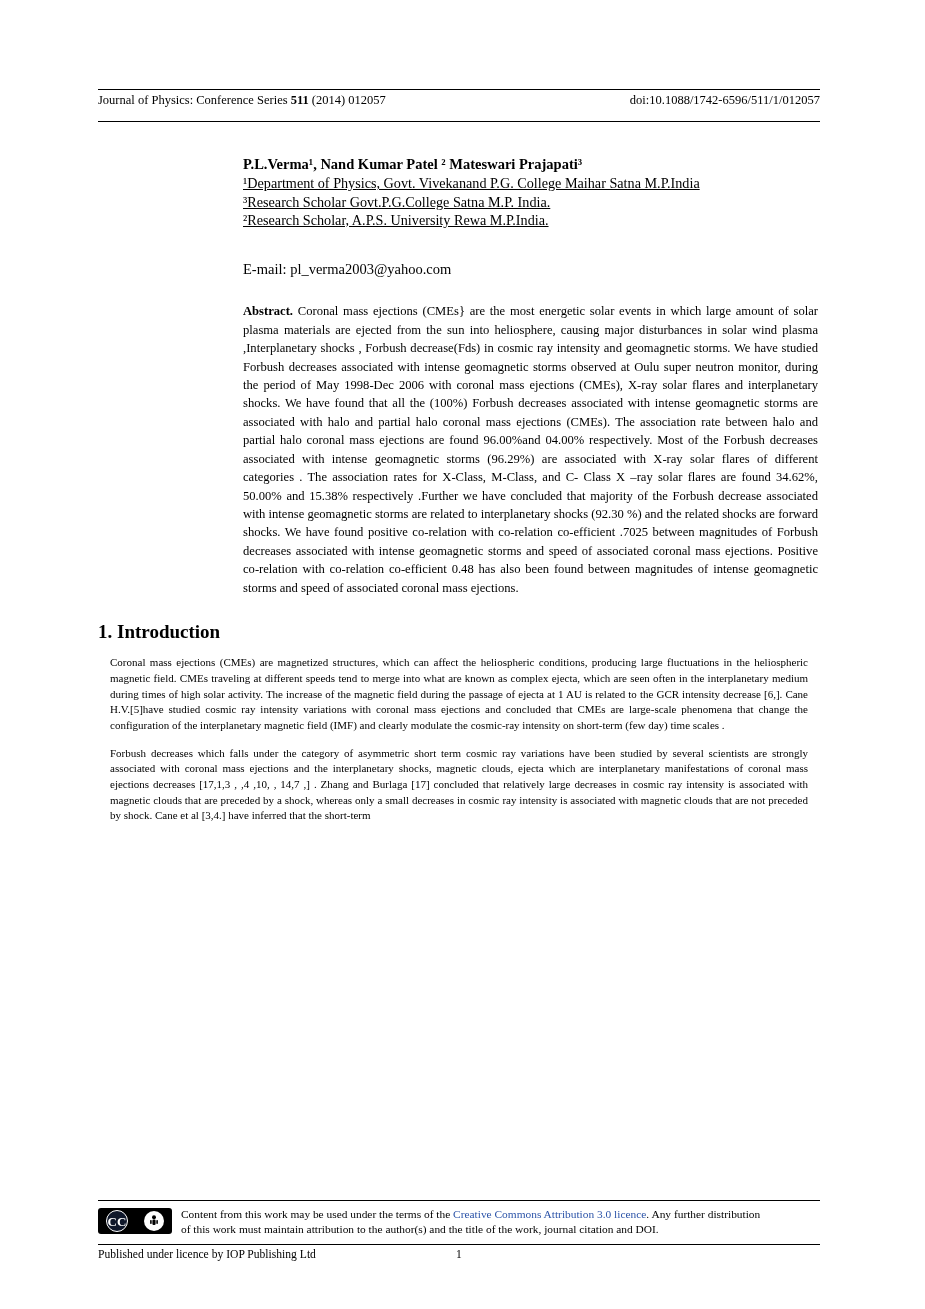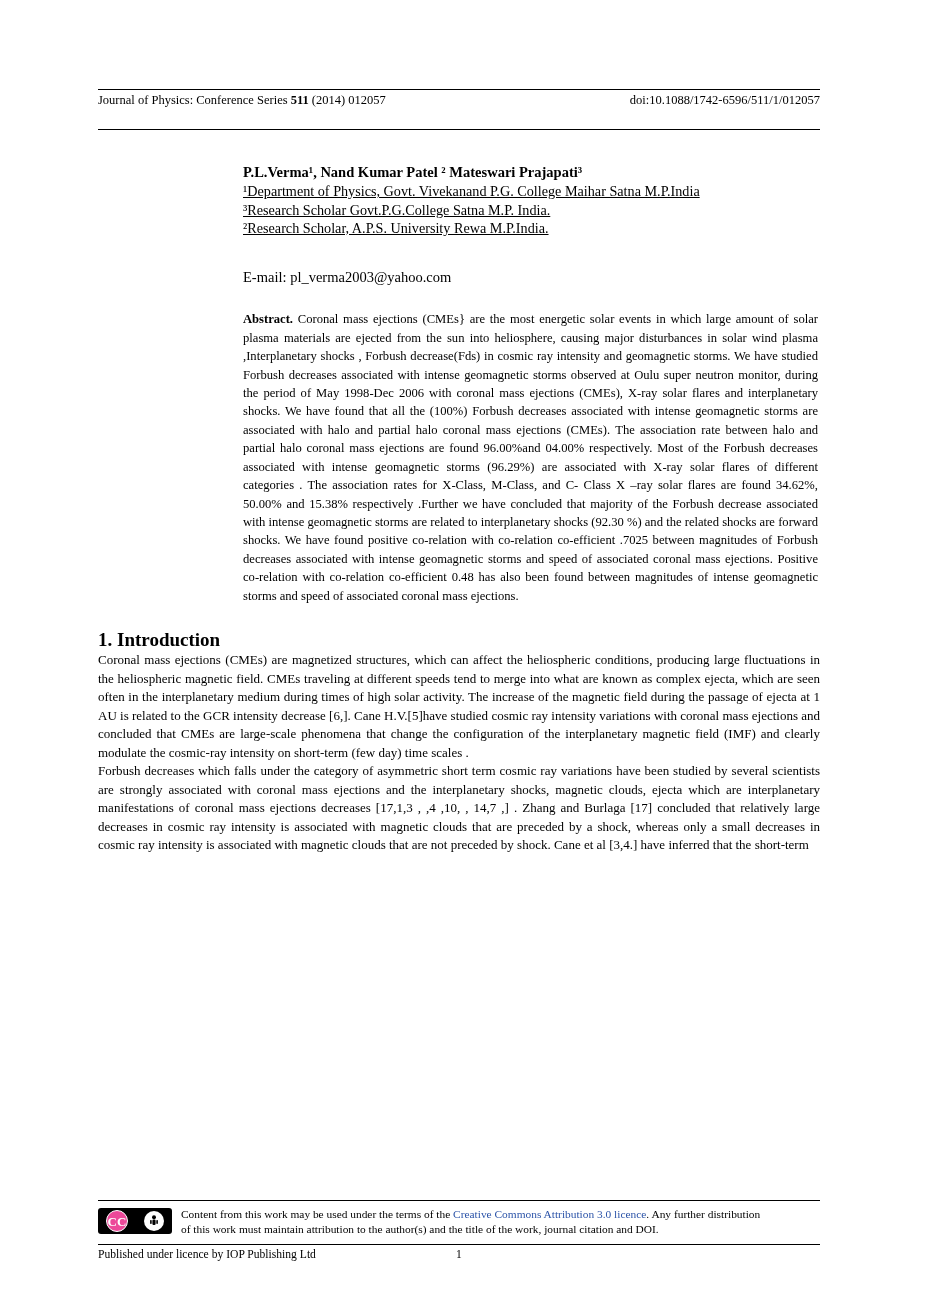--- a/index.html
+++ b/index.html
@@ -40,21 +40,21 @@
   }
   .runhead-rule {
     border-top: 1.1px solid #000;
     margin: 1px 0 2px 0;
   }
   .runline2 {
     display: flex;
     justify-content: space-between;
     font-size: 12.5px;
     line-height: 1.3;
-    padding-bottom: 20px;
+    padding-bottom: 12px;
   }
   .runline2 .vol { font-weight: bold; }
   .runhead-rule2 {
     border-top: 1.1px solid #000;
     margin-top: 1px;
   }
 
   
   .title-area {
     margin-top: 58px;
@@ -104,24 +104,24 @@
   }
   .abstract b { font-weight: bold; }
 
   
   .section-head {
     margin-top: 24px;
     font-weight: bold;
     font-size: 19px;
   }
   .body-text {
-    font-size: 13px;
+    font-size: 11px;
     line-height: 1.425;
     text-align: justify;
-    margin: 0;
+    margin: 12px;
   }
   .body-text.p2 { margin-top: 0; }
 
   
   .footer {
     position: absolute;
     left: 98px;
     top: 1200px;
     width: 722px;
   }
@@ -141,21 +141,21 @@
     border-radius: 3px;
     display: flex;
     align-items: center;
     justify-content: space-around;
     flex: 0 0 auto;
     margin-top: 1px;
   }
   .cc-circ {
     width: 20px; height: 20px;
     border-radius: 50%;
-    background: #ec4899;
+    background: #0f172a;
     border: 1.6px solid #fff;
     color: #fff;
     font-family: "Liberation Serif", serif;
     font-size: 13px;
     font-weight: bold;
     display: flex;
     align-items: center;
     justify-content: center;
     line-height: 1;
   }

